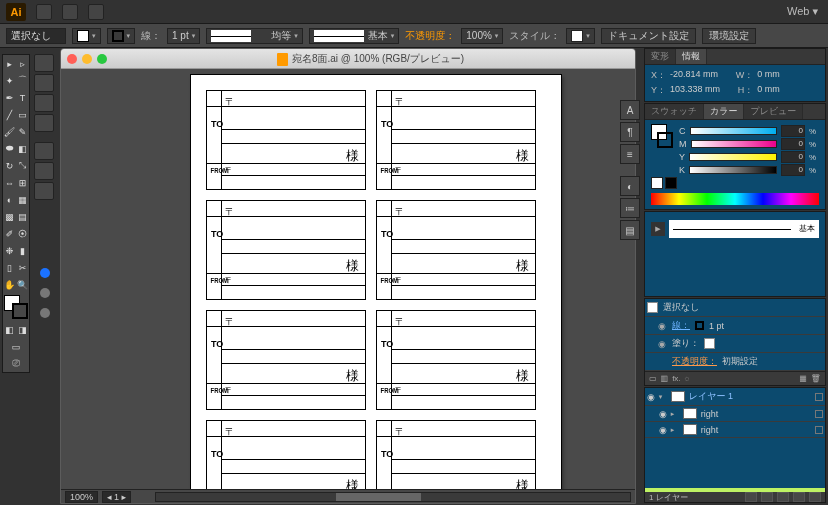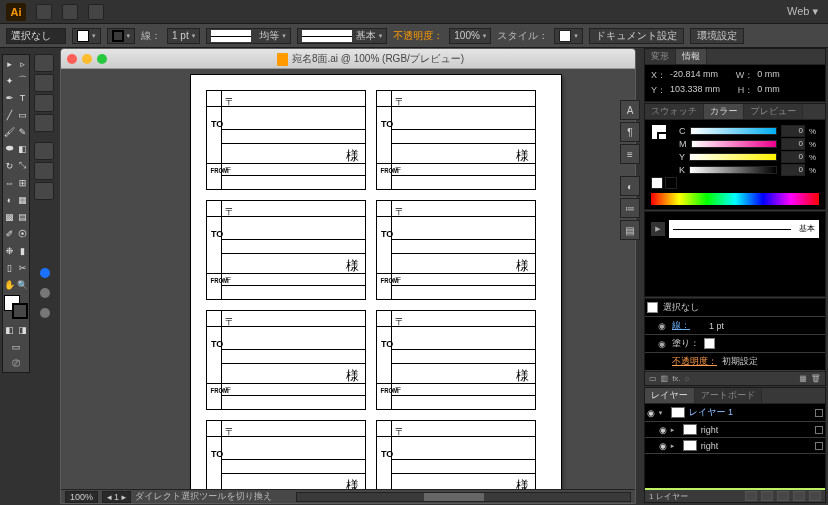--- a/index.html
+++ b/index.html
@@ -52,21 +52,21 @@
   .label-card .hline{position:absolute;left:0;right:0;height:1px;background:#000;}
   .label-card .vline{position:absolute;top:0;bottom:0;width:1px;background:#000;}
   
   .docstatus{position:absolute;left:0;right:0;bottom:0;height:14px;background:#474747;border-top:1px solid #222;display:flex;align-items:center;gap:4px;padding:0 4px;font-size:9px;color:#ccc;}
   .docstatus .zoom{background:#2a2a2a;border:1px solid #222;padding:0 4px;height:12px;display:flex;align-items:center;}
   .docstatus .msg{color:#bbb}
   .docstatus .scroll{flex:1;height:10px;background:#3a3a3a;border:1px solid #222;position:relative;margin-left:20px;}
   .docstatus .thumb{position:absolute;left:38%;width:18%;top:0;bottom:0;background:#666;}
   
   .panels{position:absolute;right:2px;top:48px;width:182px;bottom:2px;display:flex;flex-direction:column;gap:1px;}
-  .panel{background:#000000;border:1px solid #1a1a1a;font-size:9px;}
+  .panel{background:#0c4a6e;border:1px solid #1a1a1a;font-size:9px;}
   .panel .tabs{height:16px;background:#383838;display:flex;align-items:stretch;border-bottom:1px solid #222;}
   .panel .tab{padding:2px 6px;color:#888;display:flex;align-items:center;border-right:1px solid #2a2a2a;background:#333;}
   .panel .tab.active{background:#474747;color:#ddd;}
   .panel .body{padding:4px 6px;color:#ccc;}
   .info-grid{display:grid;grid-template-columns:auto 1fr auto 1fr;gap:2px 4px;font-size:9px;}
   .info-grid .lab{color:#bbb;text-align:right;}
   
   .cmyk-row{display:flex;align-items:center;gap:4px;margin:1px 0;}
   .cmyk-row .slider{flex:1;height:8px;border:1px solid #222;}
   .cmyk-row .val{width:24px;height:12px;background:#2a2a2a;border:1px solid #222;text-align:right;padding-right:1px;font-size:8px;line-height:10px;}
@@ -89,21 +89,21 @@
   .appr-row .sw{width:11px;height:11px;border:1px solid #888;}
   .appr-row .eye{width:10px;text-align:center;color:#aaa;}
   .link{color:#6cb3ff;text-decoration:underline;}
   .appr-foot{height:14px;background:#3a3a3a;border-top:1px solid #222;display:flex;align-items:center;gap:4px;padding:0 4px;font-size:8px;color:#aaa;}
   
   .layer-row{display:flex;align-items:center;gap:4px;padding:2px 2px;border-bottom:1px solid #3a3a3a;}
   .layer-row .thumb{width:14px;height:11px;background:#fff;border:1px solid #666;}
   .layer-row .disc{width:8px;}
   .layer-row .tri{color:#aaa;font-size:7px;}
   .layer-row .sq{width:8px;height:8px;border:1px solid #777;margin-left:auto;}
-  .layers-foot{height:14px;background:#3a3a3a;border-top:2px solid #bef264;display:flex;align-items:center;padding:0 4px;font-size:8px;color:#bbb;justify-content:space-between;}
+  .layers-foot{height:14px;background:#3a3a3a;border-top:4px solid #bef264;display:flex;align-items:center;padding:0 4px;font-size:8px;color:#bbb;justify-content:space-between;}
   .layers-foot .icons{display:flex;gap:4px;}
   .layers-foot .ic{width:12px;height:10px;background:#474747;border:1px solid #555;}
   
   .dockcol{position:absolute;right:186px;top:100px;width:22px;display:flex;flex-direction:column;gap:2px;}
   .dockcol .dk{width:20px;height:20px;background:#474747;border:1px solid #222;display:flex;align-items:center;justify-content:center;color:#ccc;font-size:10px;}
 </style>
 </head>
 <body>
 
 <div class="menubar">
@@ -125,21 +125,21 @@
       <span style="width:12px;height:12px;border:2px solid #000;display:inline-block"></span>
       <span class="tri">▾</span>
     </div>
   <span class="cb-label">線：</span>
   <div class="cb-drop">
       <span>1 pt</span>
       <span class="tri">▾</span>
     </div>
   <div class="cb-drop">
       <span class="cb-stroke-preview" style="width:40px"></span>
-      <span style="margin-left:8px">均等</span>
+      <span style="margin-left:20px">均等</span>
       <span class="tri">▾</span>
     </div>
   <div class="cb-drop">
       <span class="cb-stroke-preview" style="width:50px"></span>
       <span style="margin-left:4px">基本</span>
       <span class="tri">▾</span>
     </div>
   <span class="cb-label" style="color:#ff9a00">不透明度：</span>
   <div class="cb-drop">
       <span>100%</span>
@@ -361,21 +361,20 @@
           <div class="hline" style="top:52px;left:14px"></div>
           <span class="post">〒</span>
           <span class="to">TO</span>
           <span class="sama">様</span>
         </div>
       </div>
   </div>
   <div class="docstatus">
     <div class="zoom">100%</div>
     <div class="zoom">◂ 1 ▸</div>
-    <span class="msg">ダイレクト選択ツールを切り換え</span>
     <div class="scroll">
         <div class="thumb"></div>
       </div>
   </div>
 </div>
 
 <div class="dockcol">
   <div class="dk">A</div>
   <div class="dk">¶</div>
   <div class="dk">≡</div>
@@ -492,24 +491,20 @@
         <span>▥</span>
         <span>fx.</span>
         <span>◌</span>
       <span style="flex:1"></span>
         <span>▦</span>
         <span>🗑</span>
     </div>
   </div>
 
   <div class="panel" style="flex:1;display:flex;flex-direction:column">
-    <div class="tabs">
-      <div class="tab active">レイヤー</div>
-      <div class="tab">アートボード</div>
-    </div>
     <div class="body" style="padding:0;flex:1;overflow:auto">
       <div class="layer-row">
         <span class="eye">◉</span>
         <span class="disc tri">▾</span>
         <div class="thumb"></div>
         <span style="color:#8cc0ff">レイヤー 1</span>
         <div class="sq"></div>
       </div>
       <div class="layer-row" style="padding-left:14px">
         <span class="eye">◉</span>

